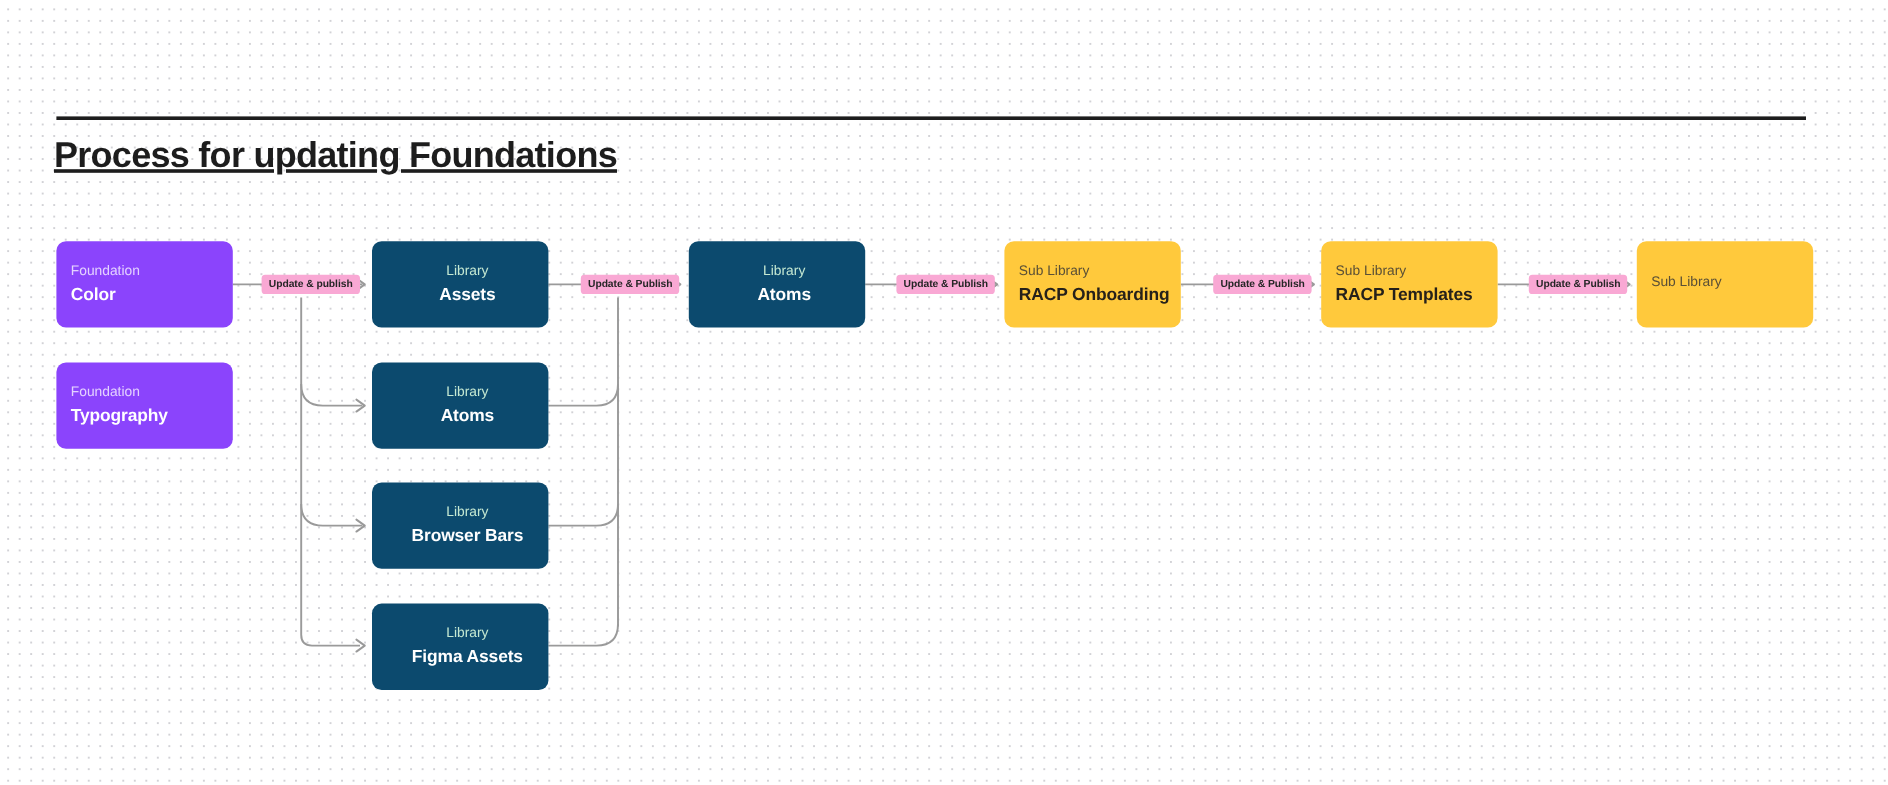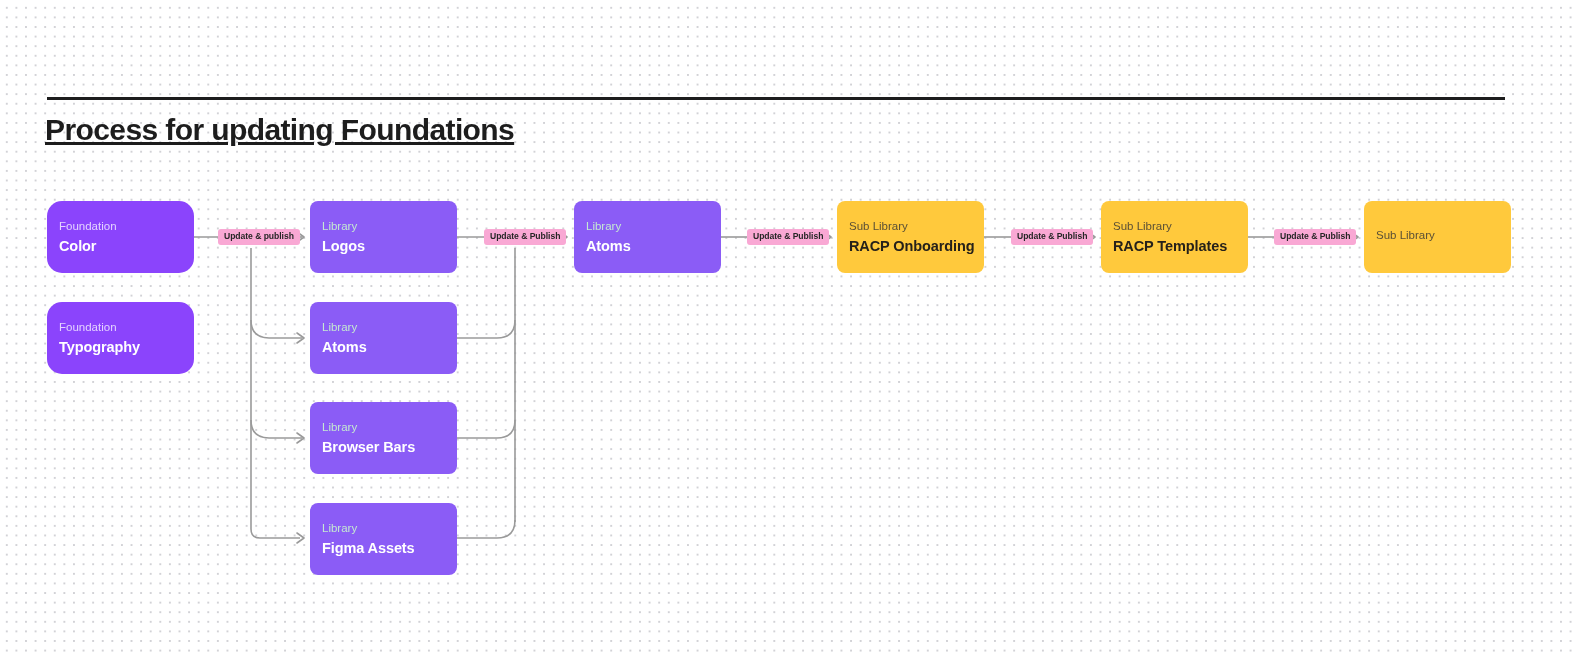--- a/index.html
+++ b/index.html
@@ -83,27 +83,27 @@
     margin-bottom: 3px;
   }
   .node .title {
     font-size: 14.5px;
     line-height: 1.25;
     font-weight: bold;
     letter-spacing: -0.1px;
   }
   .node.foundation {
     background: #8b44fc;
-    border-radius: 15px;
   }
   .node.foundation .kicker { color: #e4d2ff; }
   .node.foundation .title  { color: #ffffff; }
 
   .node.library {
-    background: #8b5cf6;
+    background: #0c4a6e;
+    text-align: center;
   }
   .node.library .kicker { color: #c4e8d2; }
   .node.library .title  { color: #ffffff; }
 
   .node.sublibrary {
     background: #ffc93c;
   }
   .node.sublibrary .kicker { color: #5b5036; }
   .node.sublibrary .title  { color: #26211a; }
 
@@ -173,21 +173,21 @@
     <div class="title">Color</div>
   </div>
 
   <div class="node foundation" style="left:47px; top:302px; width:147px; height:72px;">
     <div class="kicker">Foundation</div>
     <div class="title">Typography</div>
   </div>
 
   <div class="node library" style="left:310px; top:201px; width:147px; height:72px;">
     <div class="kicker">Library</div>
-    <div class="title">Logos</div>
+    <div class="title">Assets</div>
   </div>
 
   <div class="node library" style="left:310px; top:302px; width:147px; height:72px;">
     <div class="kicker">Library</div>
     <div class="title">Atoms</div>
   </div>
 
   <div class="node library" style="left:310px; top:402px; width:147px; height:72px;">
     <div class="kicker">Library</div>
     <div class="title">Browser Bars</div>

